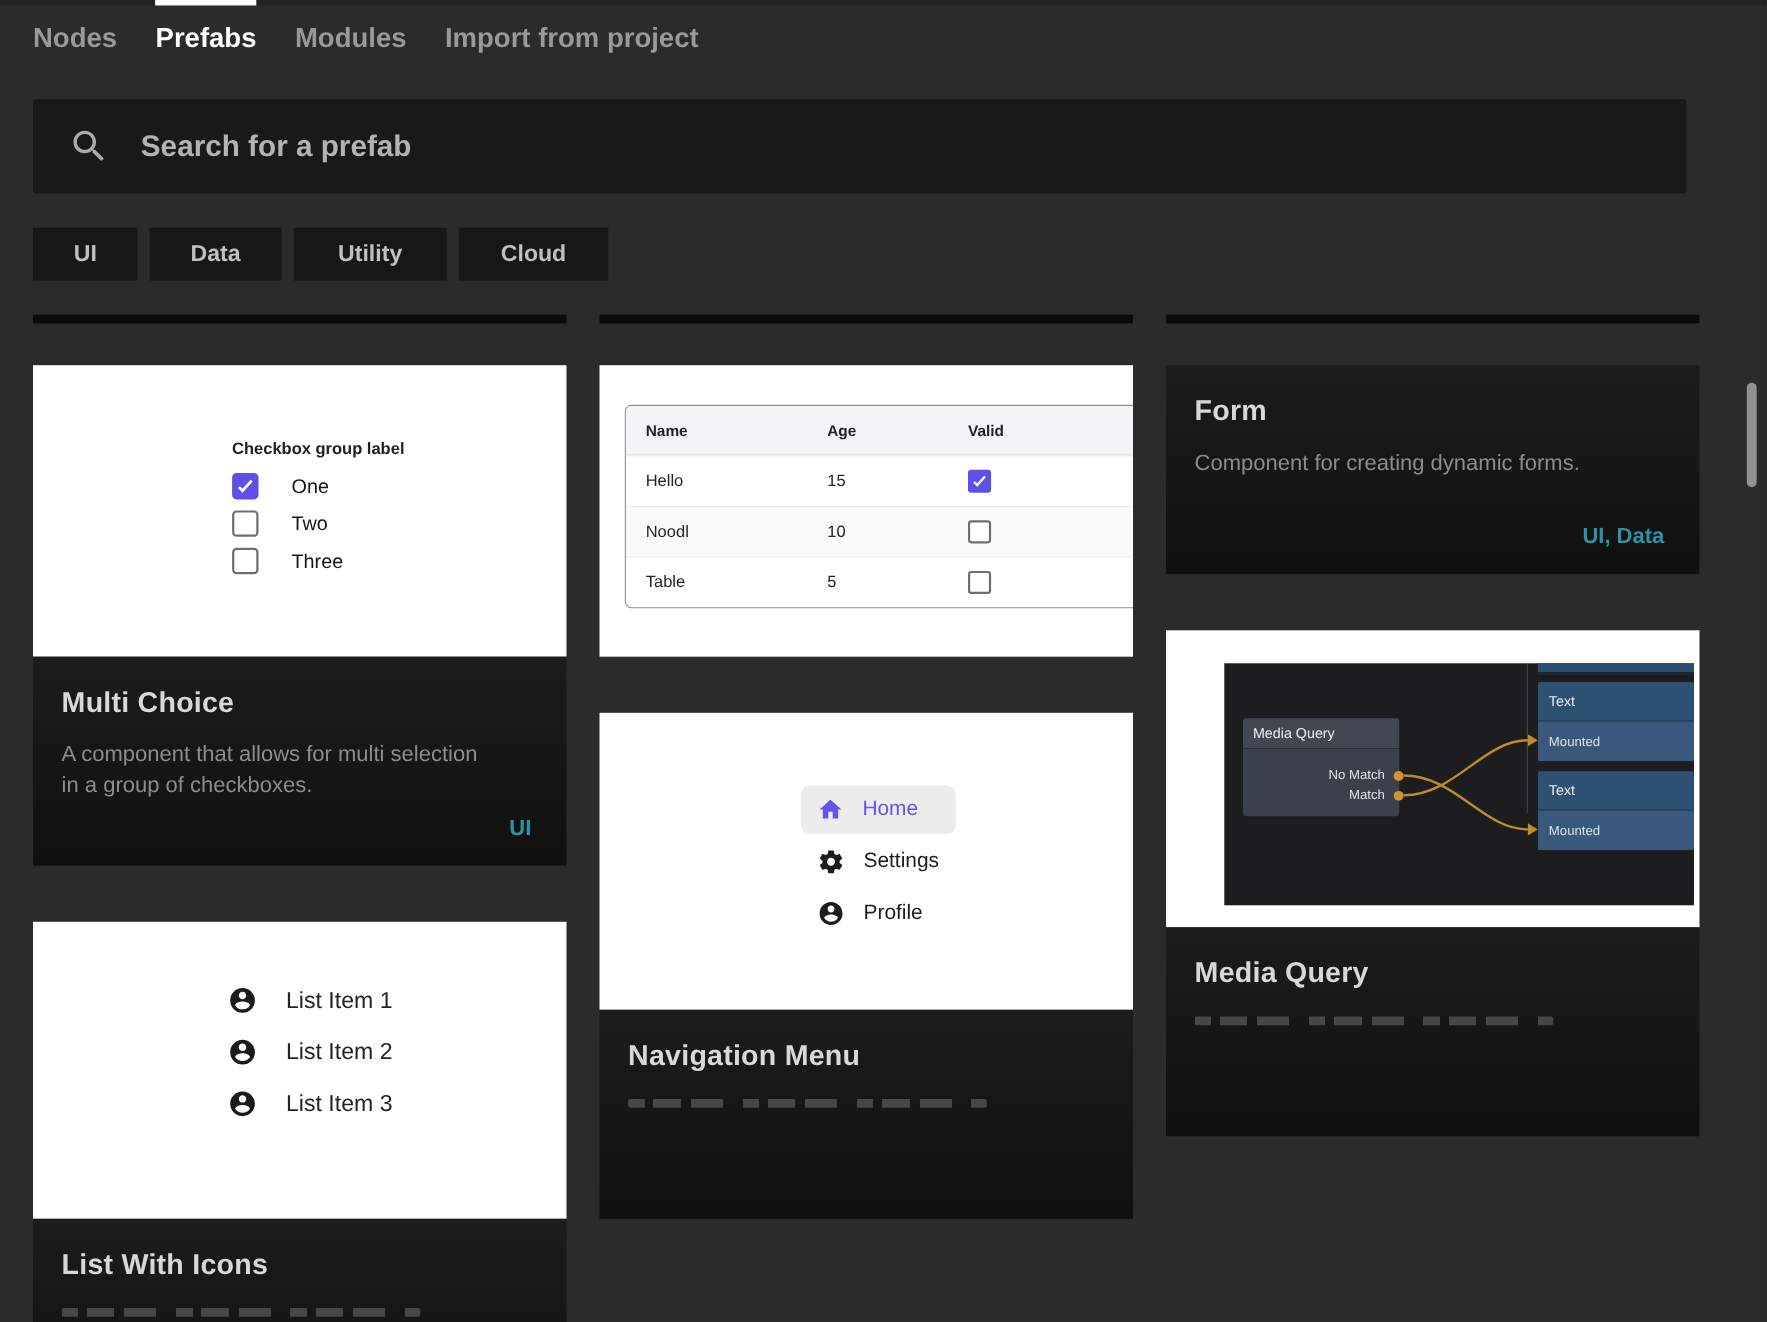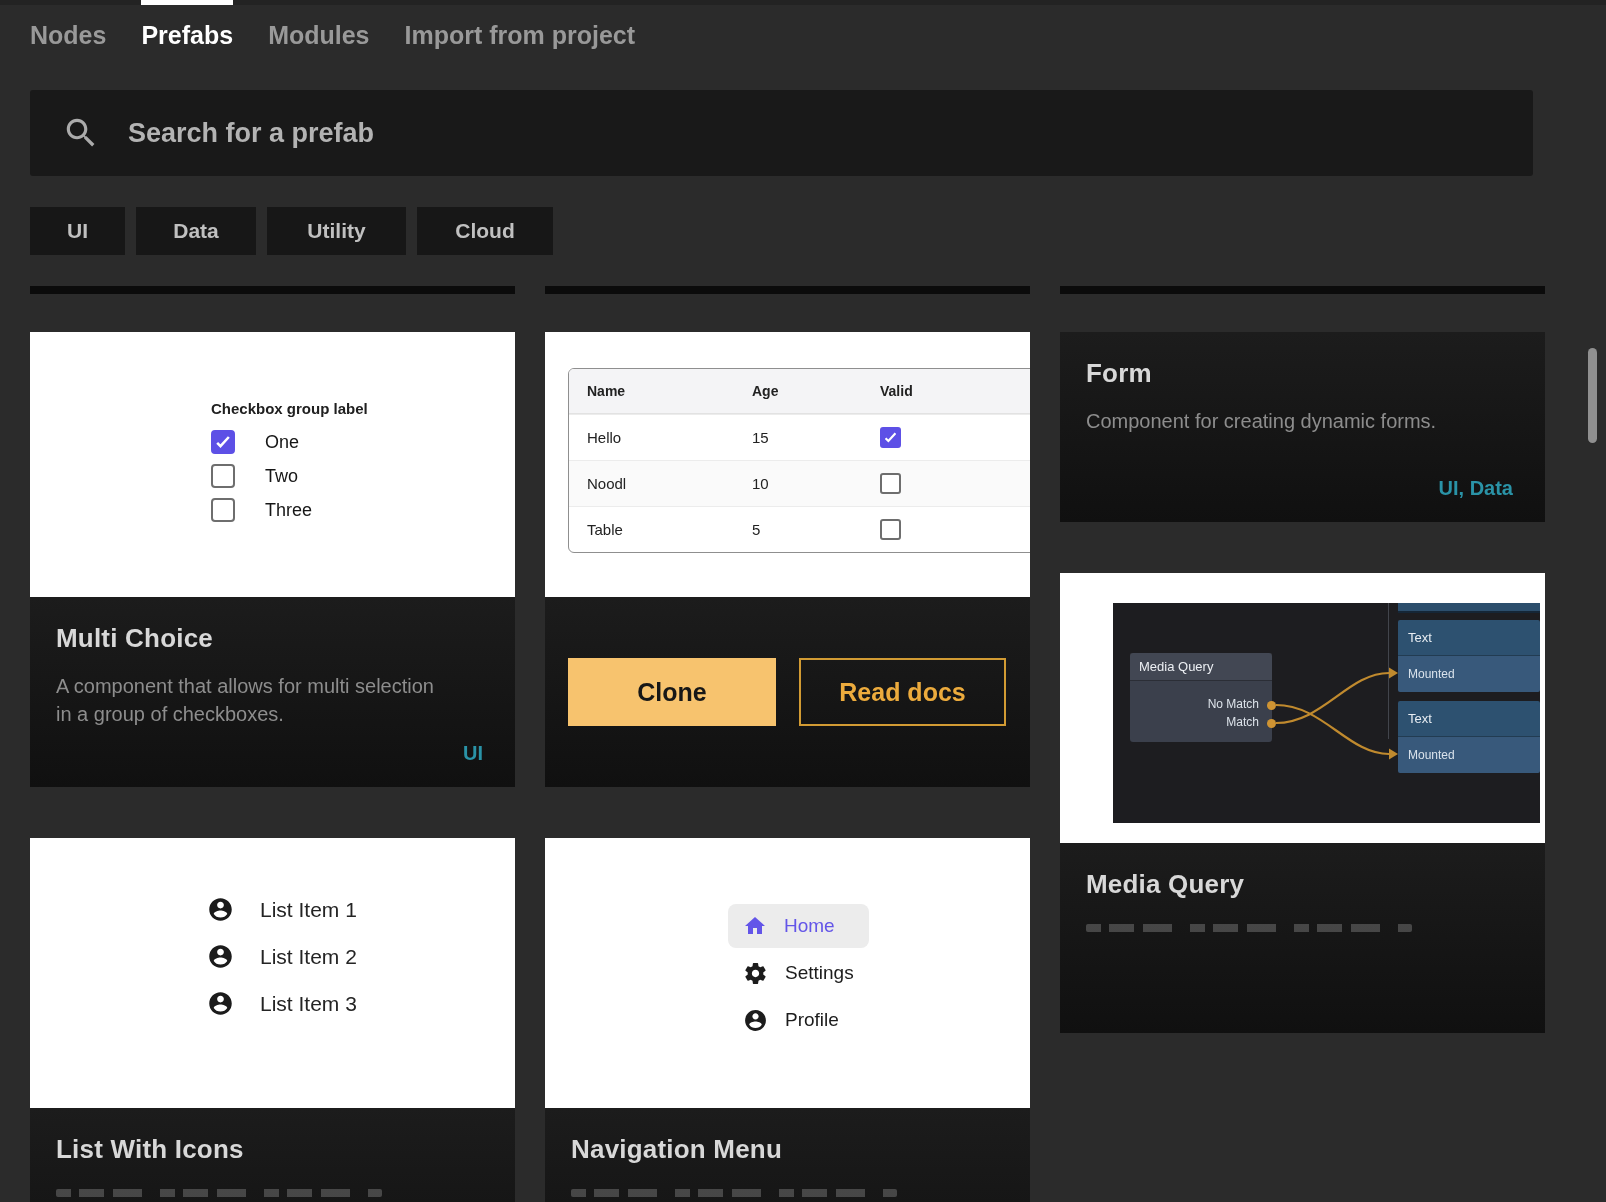--- a/index.html
+++ b/index.html
@@ -208,24 +208,20 @@
             <span>10</span>
             <div class="mini-cbox"></div>
           </div>
           <div class="trow">
             <span>Table</span>
             <span>5</span>
             <div class="mini-cbox"></div>
           </div>
         </div>
       </div>
-      <div class="info">
-        <button class="btn-clone">Clone</button>
-        <button class="btn-docs">Read docs</button>
-      </div>
     </div>
 
     <div class="card row2">
       <div class="preview">
         <div class="navprev">
           <div class="nav-item active">
             <svg width="24" height="24" viewBox="0 0 24 24">
                 <path fill="#6355e8" d="M10 20v-6h4v6h5v-8h3L12 3 2 12h3v8z"></path>
               </svg>
             <span>Home</span>

